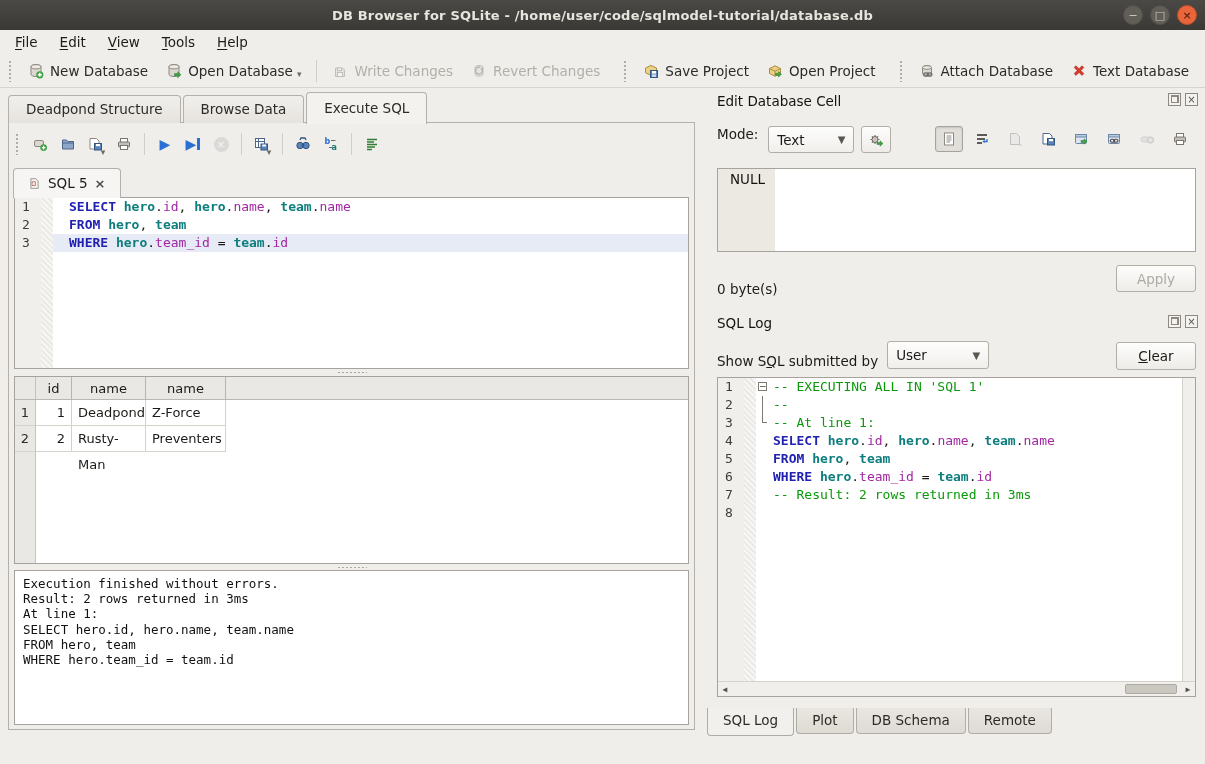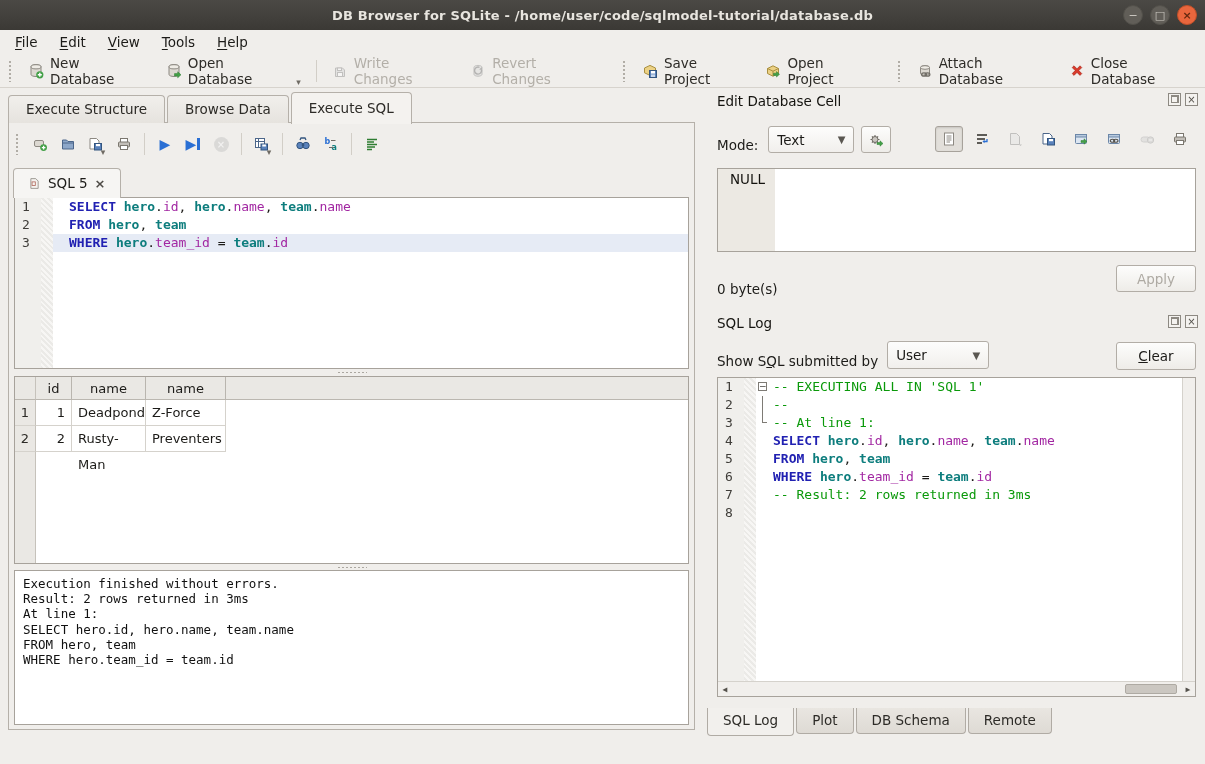--- a/index.html
+++ b/index.html
@@ -239,26 +239,26 @@
           <ellipse cx="8" cy="4.5" rx="4.5" ry="1.8" fill="#efece6" stroke="#8d8982"></ellipse>
           <ellipse cx="7" cy="11.5" rx="2.4" ry="1.7" fill="none" stroke="#6f6b64" stroke-width="1.2"></ellipse>
           <ellipse cx="10.5" cy="11.5" rx="2.4" ry="1.7" fill="none" stroke="#6f6b64" stroke-width="1.2"></ellipse>
         </svg>
       <span>Attach Database</span>
     </div>
     <div class="tbtn">
       <svg class="icon16" viewBox="0 0 16 16">
           <path d="M3.2 4.6L5 2.8 8 5.8l3-3 1.8 1.8-3 3 3 3-1.8 1.8-3-3-3 3-1.8-1.8 3-3z" fill="#d93a2b" stroke="#a32517" stroke-width=".6"></path>
         </svg>
-      <span>Close Database</span>
+      <span>Text Database</span>
     </div>
   </div>
 
   <div class="maintabs">
-    <div class="mtab">Execute Structure</div>
+    <div class="mtab">Deadpond Structure</div>
     <div class="mtab">Browse Data</div>
     <div class="mtab active">Execute SQL</div>
   </div>
 
   <div class="left-pane">
     <div class="sqlbar">
       <span class="tgrip"></span>
       <div class="sqlbtn">
         <svg class="icon16" viewBox="0 0 16 16">
             <rect x="2.5" y="4.5" width="9" height="6" rx="1.5" fill="#dcd8d1" stroke="#8d8982"></rect>
@@ -403,21 +403,21 @@
   <div class="right-pane">
 
     <div class="dock-title" style="left:12px;top:5px">Edit Database Cell</div>
     <div class="dockbtns" style="right:7px;top:5px">
       <span class="dkbtn float"></span>
       <span class="dkbtn">
           <i style="font-style:normal">×</i>
         </span>
     </div>
 
-    <div style="position:absolute;left:12px;top:38px;display:flex;align-items:flex-end">
+    <div style="position:absolute;left:12px;top:38px;display:flex;align-items:flex-start">
       <span style="font-size:13.5px">Mode:</span>
       <div class="combo" style="width:86px;height:27px;margin-left:10px">
         <span>Text</span>
         <span class="arr">▼</span>
       </div>
       <div class="btn" style="width:30px;height:27px;margin-left:7px">
         <svg class="icon16" viewBox="0 0 16 16">
             <circle cx="7" cy="7.5" r="3" fill="#c9c5bf" stroke="#6f6b64"></circle>
             <path d="M7 3v1.6M7 10.4V12M2.5 7.5h1.6M9.9 7.5h1.6M3.9 4.4l1.1 1.1M9 9.5l1.1 1.1M10.1 4.4L9 5.5M5 9.5l-1.1 1.1" stroke="#6f6b64" stroke-width="1.1"></path>
             <path d="M9 10.5h3v-1.7l3 2.7-3 2.7v-1.7H9z" fill="#43a047" stroke="#2e7d32" stroke-width=".5"></path>

